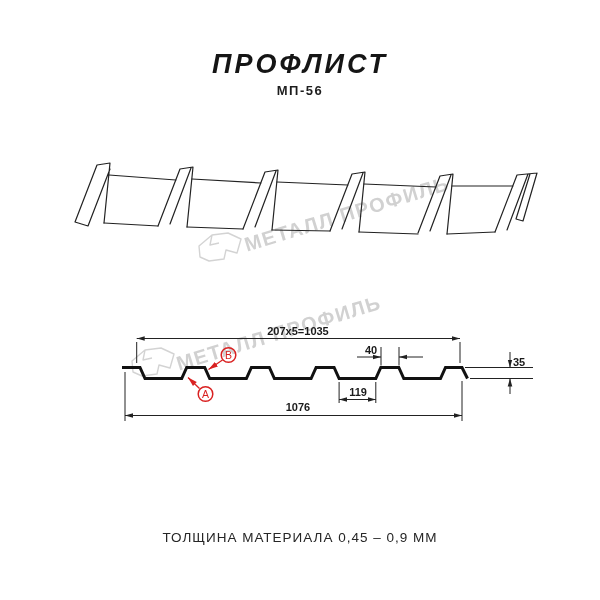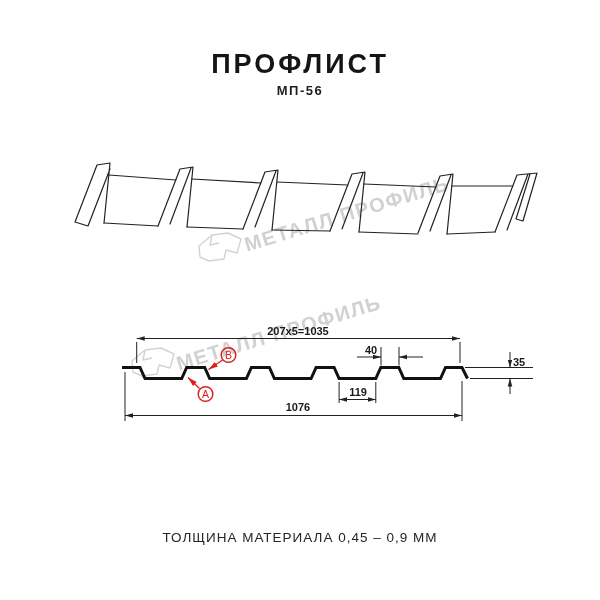--- a/index.html
+++ b/index.html
@@ -2,21 +2,21 @@
 <html><head>
 <meta charset="utf-8">
 <style>
   html,body{margin:0;padding:0;background:#fff;}
   #stage{
     position:relative;width:600px;height:600px;background:#ffffff;overflow:hidden;
     font-family:"Liberation Sans",sans-serif;color:#1a1a1a;
   }
   .title{
     position:absolute;left:0;top:49px;width:600px;text-align:center;
-    font-size:27px;font-weight:800;letter-spacing:3px;color:#151515;
+    font-size:27px;font-weight:800;letter-spacing:3px;color:#151515;font-style:italic;
   }
   .subtitle{
     position:absolute;left:0;top:83px;width:600px;text-align:center;
     font-size:13px;font-weight:700;letter-spacing:1.5px;color:#1d1d1d;
   }
   .footer-note{
     position:absolute;left:0;top:530px;width:600px;text-align:center;
     font-size:13.5px;font-weight:500;letter-spacing:1px;color:#262626;
   }
   .wm{position:absolute;z-index:1;color:#c8c8c8;opacity:.8;}

